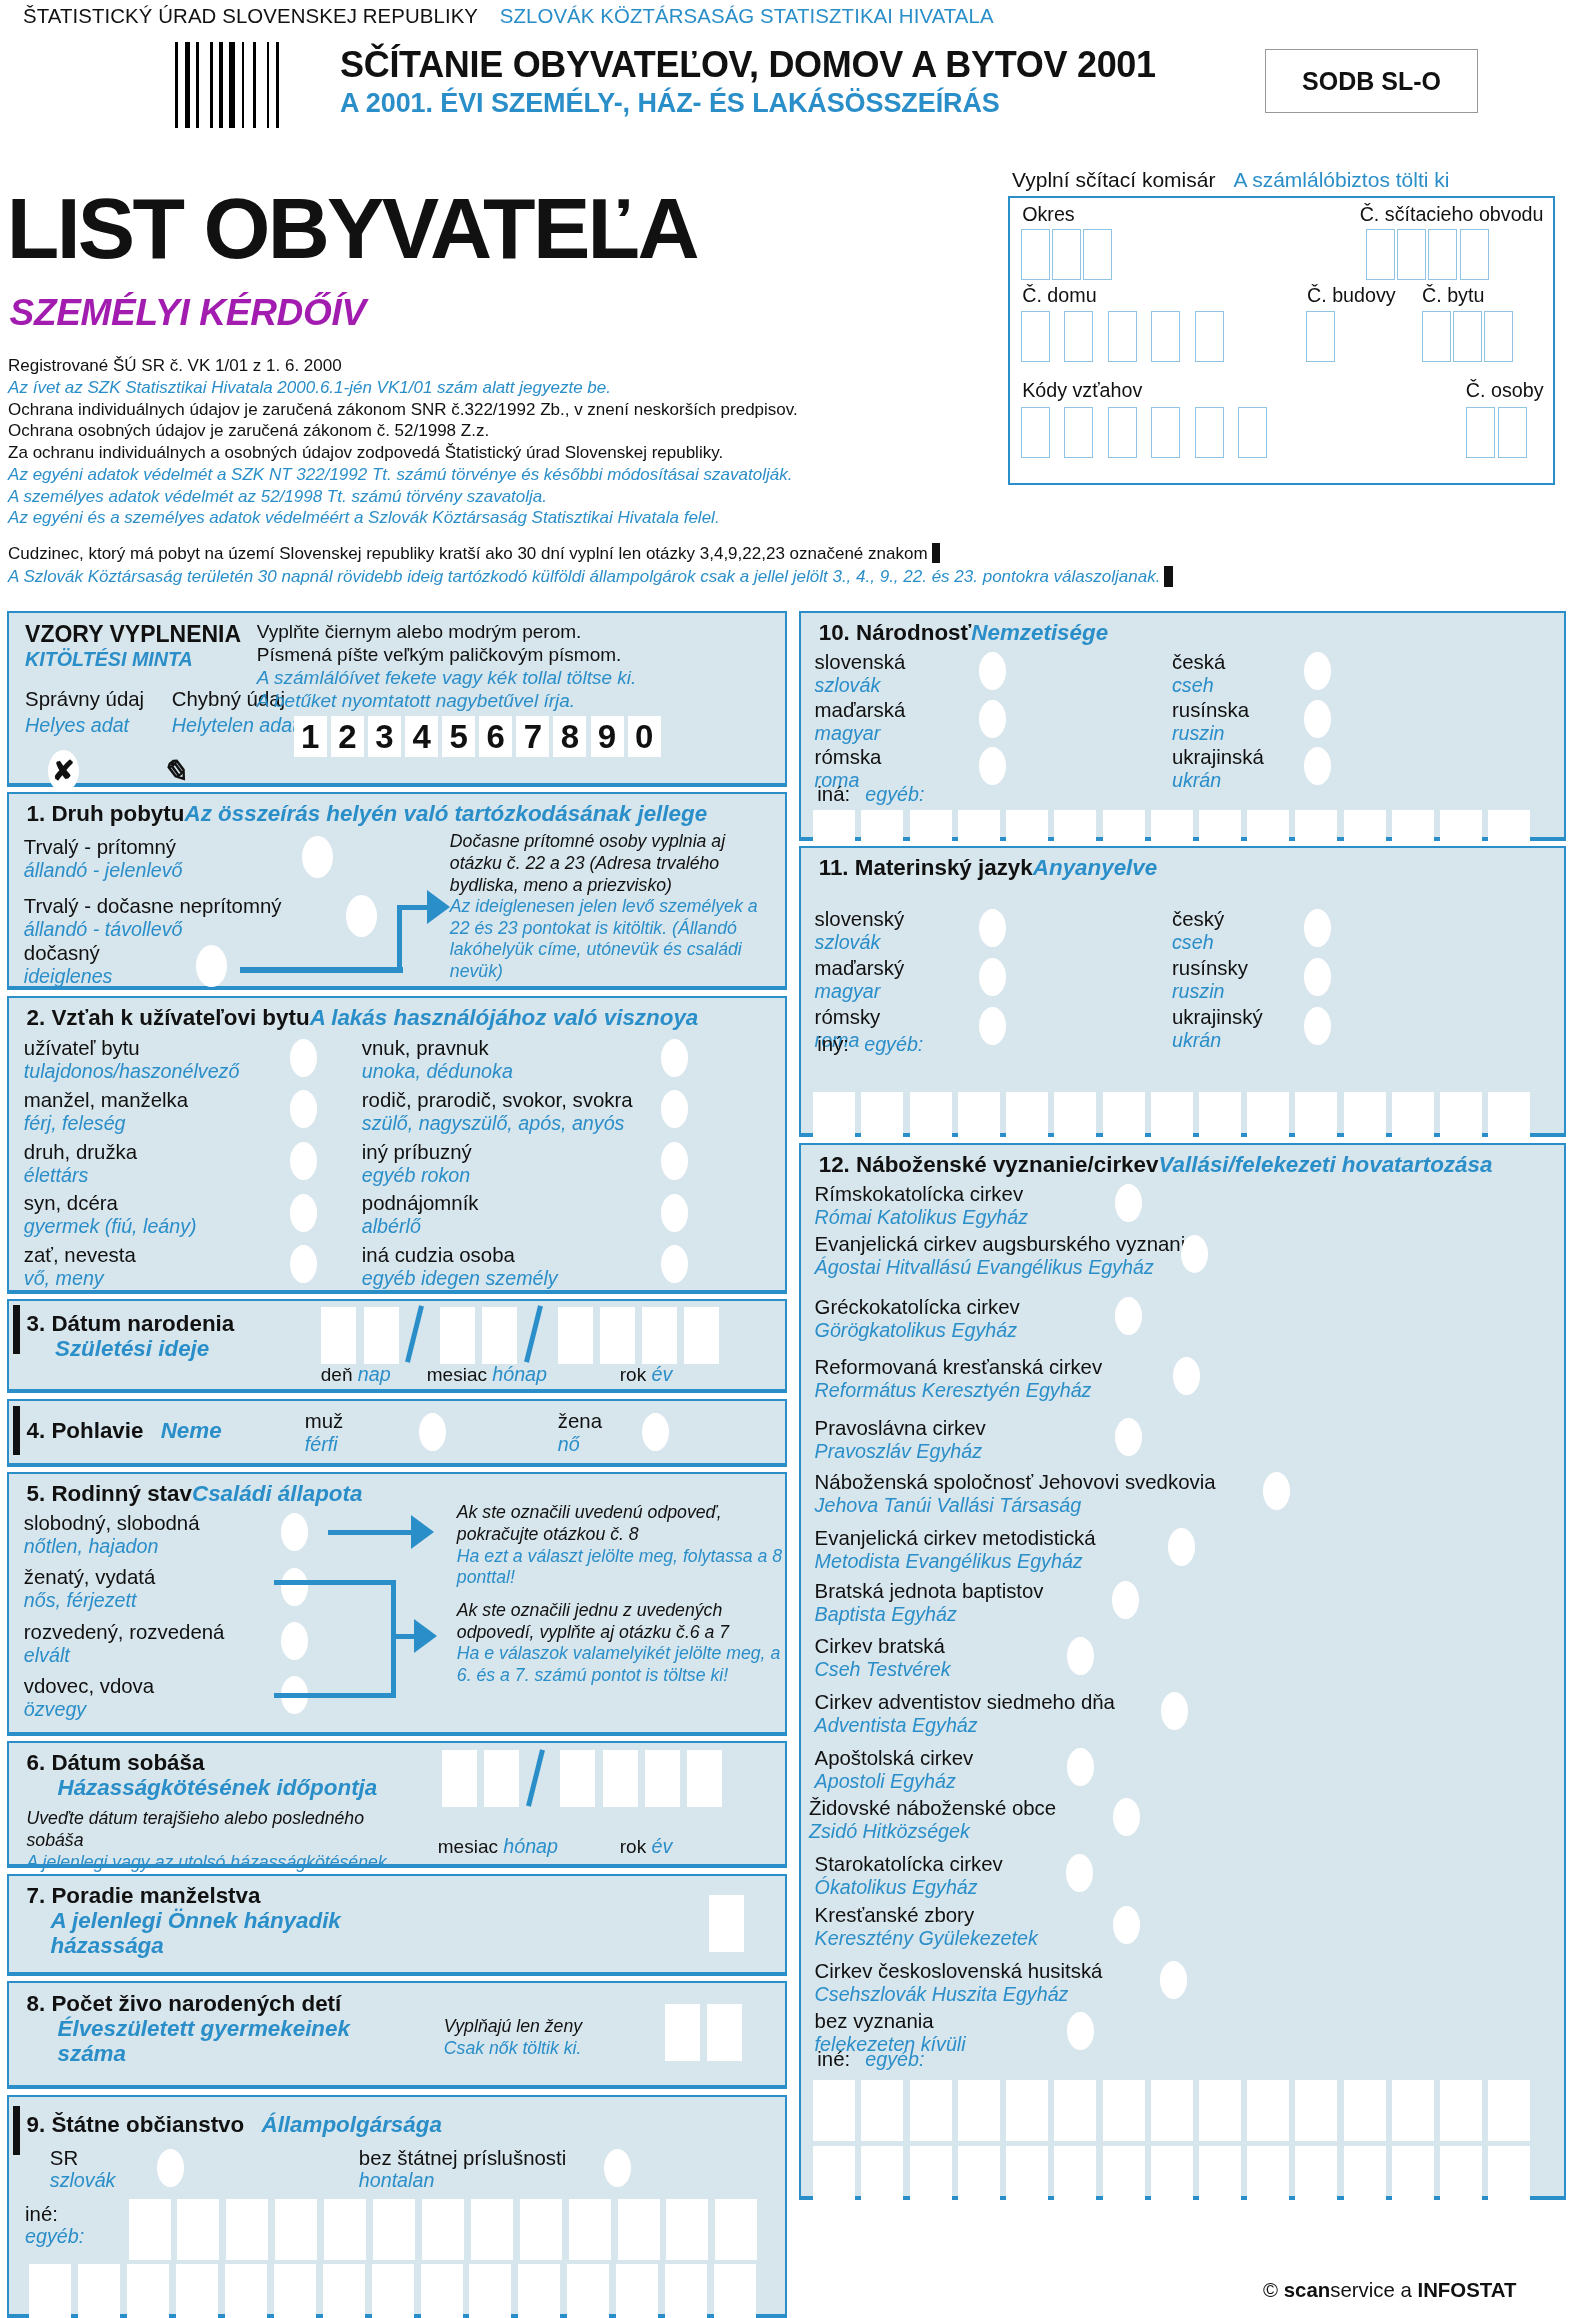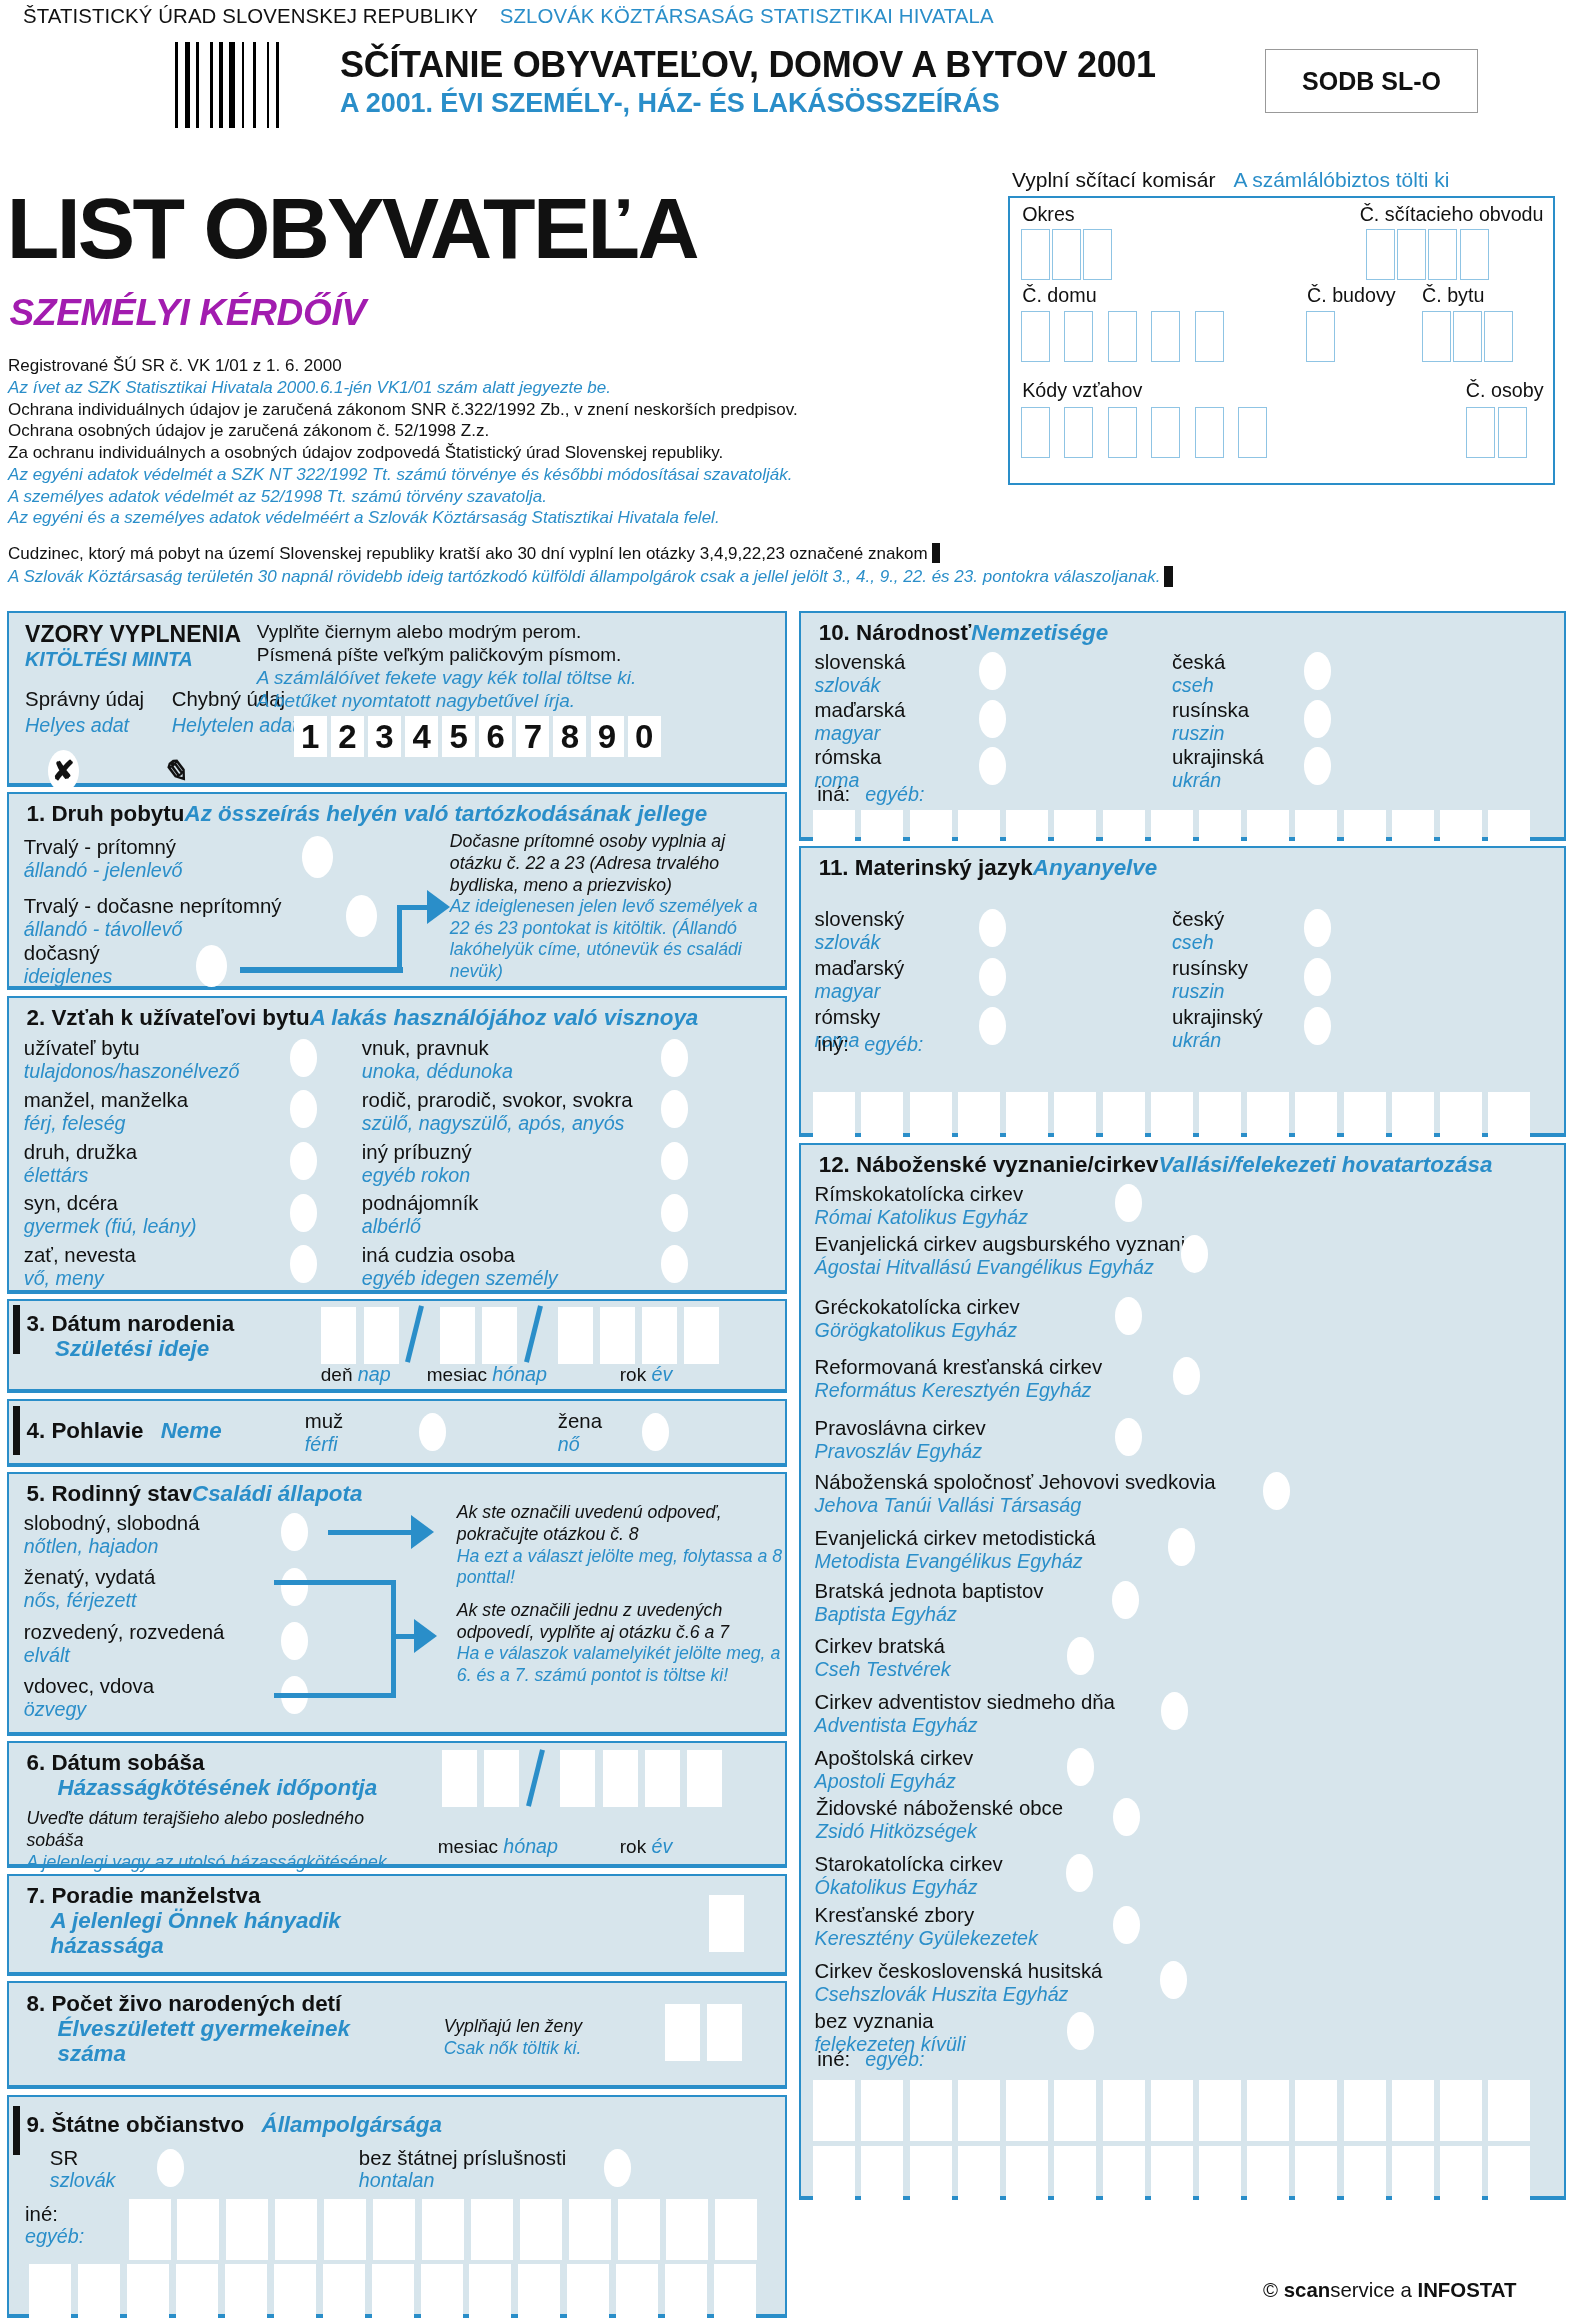--- a/index.html
+++ b/index.html
@@ -698,21 +698,21 @@
         <div class="opt" style="left: 13.6px; top: 546px;">
           <div>Cirkev adventistov siedmeho dňa</div>
           <div class="hu">Adventista Egyház</div>
         </div>
         <div class="bubS" style="left: 360px; top: 547px;"></div>
         <div class="opt" style="left: 13.6px; top: 602px;">
           <div>Apoštolská cirkev</div>
           <div class="hu">Apostoli Egyház</div>
         </div>
         <div class="bubS" style="left: 266px; top: 603px;"></div>
-        <div class="opt" style="left: 15px; top: 652px;">
+        <div class="opt" style="left: 8px; top: 652px;">
           <div>Židovské náboženské obce</div>
           <div class="hu">Zsidó Hitközségek</div>
         </div>
         <div class="bubS" style="left: 312px; top: 653px;"></div>
         <div class="opt" style="left: 13.6px; top: 708px;">
           <div>Starokatolícka cirkev</div>
           <div class="hu">Ókatolikus Egyház</div>
         </div>
         <div class="bubS" style="left: 265px; top: 709px;"></div>
         <div class="opt" style="left: 13.6px; top: 759px;">

